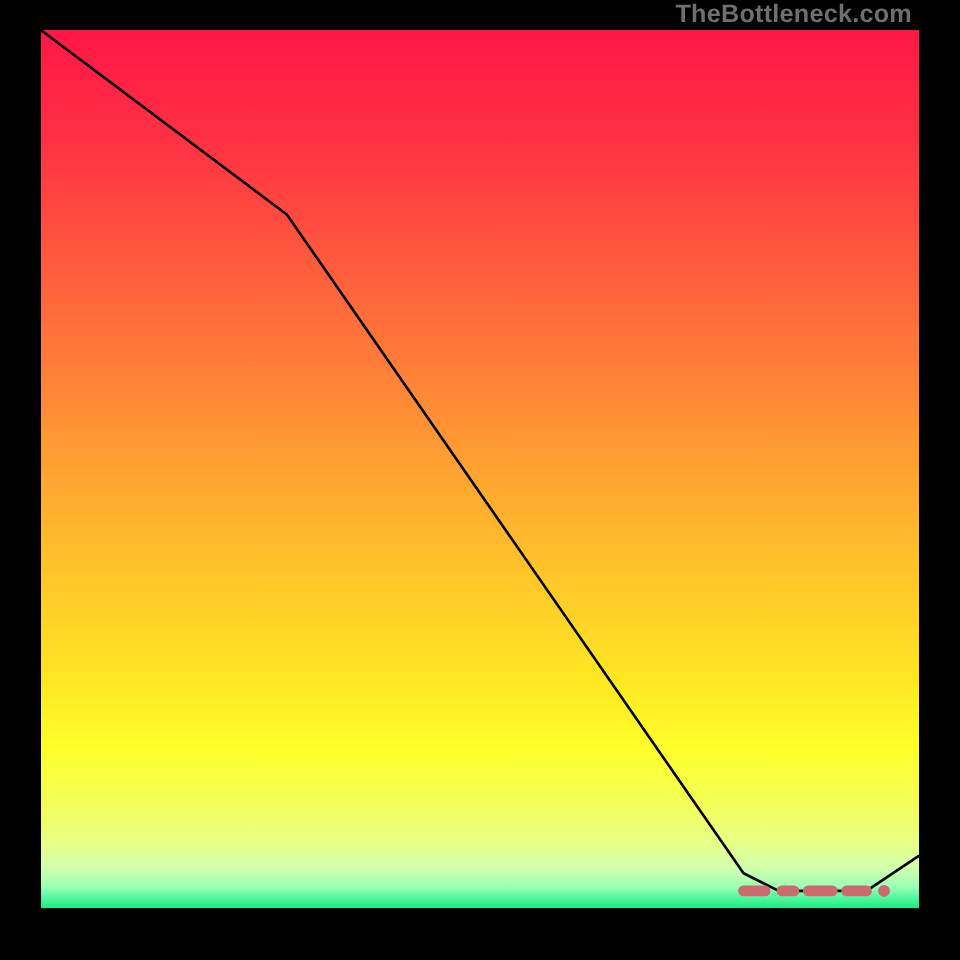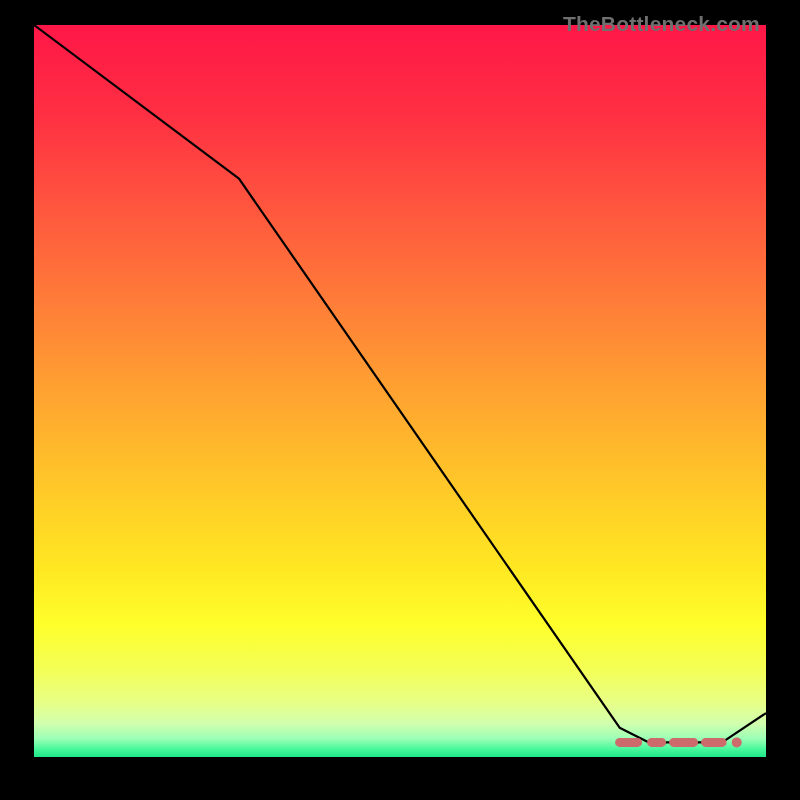--- a/index.html
+++ b/index.html
@@ -18,21 +18,21 @@
     width: 732px;
     height: 732px;
     overflow: hidden;
   }
   .gradient {
     position: absolute;
     left: 0; top: 0; right: 0; bottom: 0;
   }
   .watermark {
     position: absolute;
-    top: 12px;
+    top: 0;
     right: 40px;
     font-size: 21px;
     font-weight: 600;
     color: #6f6f6f;
     letter-spacing: 0.2px;
     user-select: none;
   }
   svg.curve {
     position: absolute;
     left: 0; top: 0;

